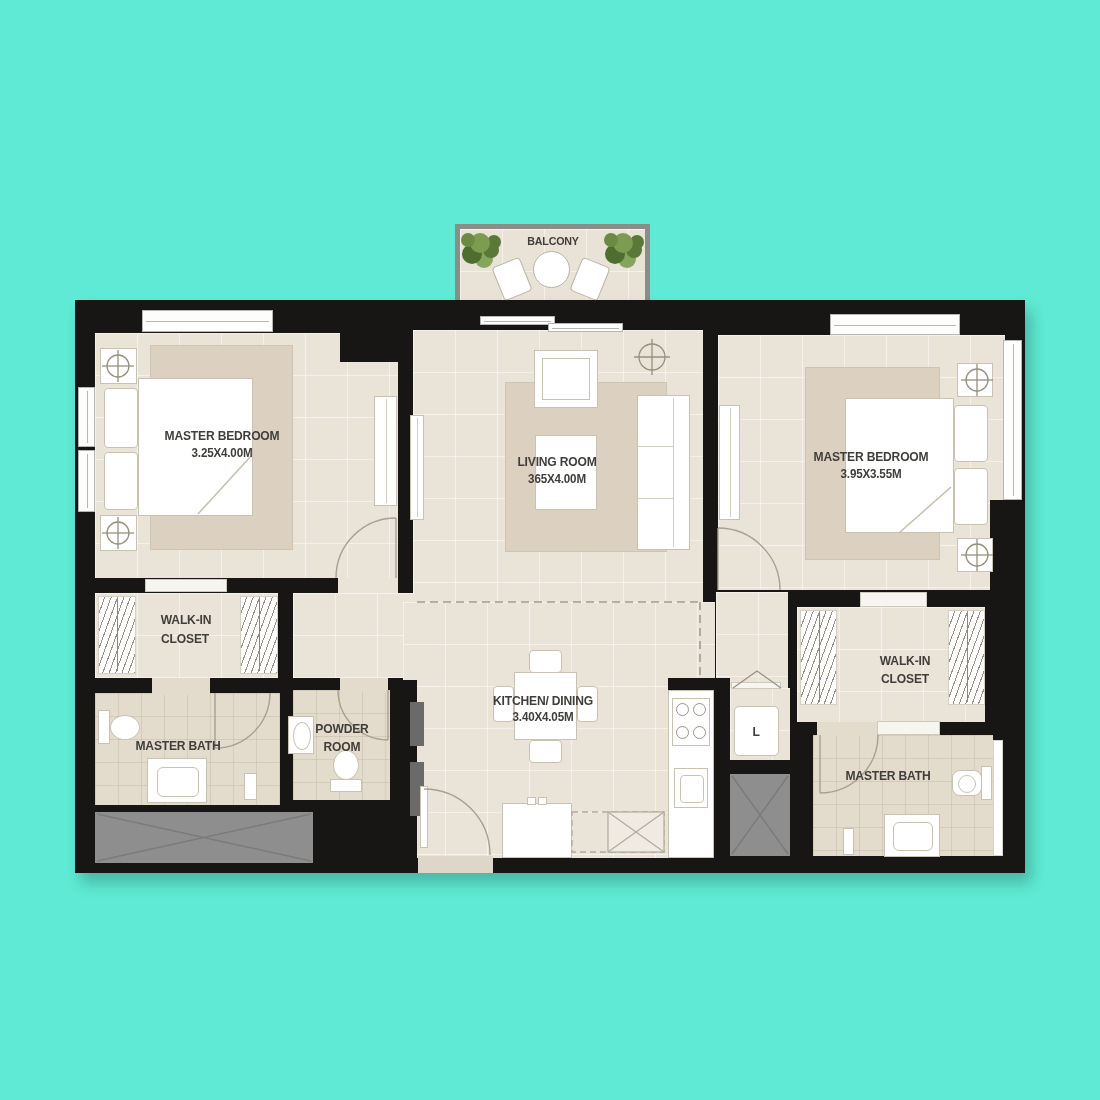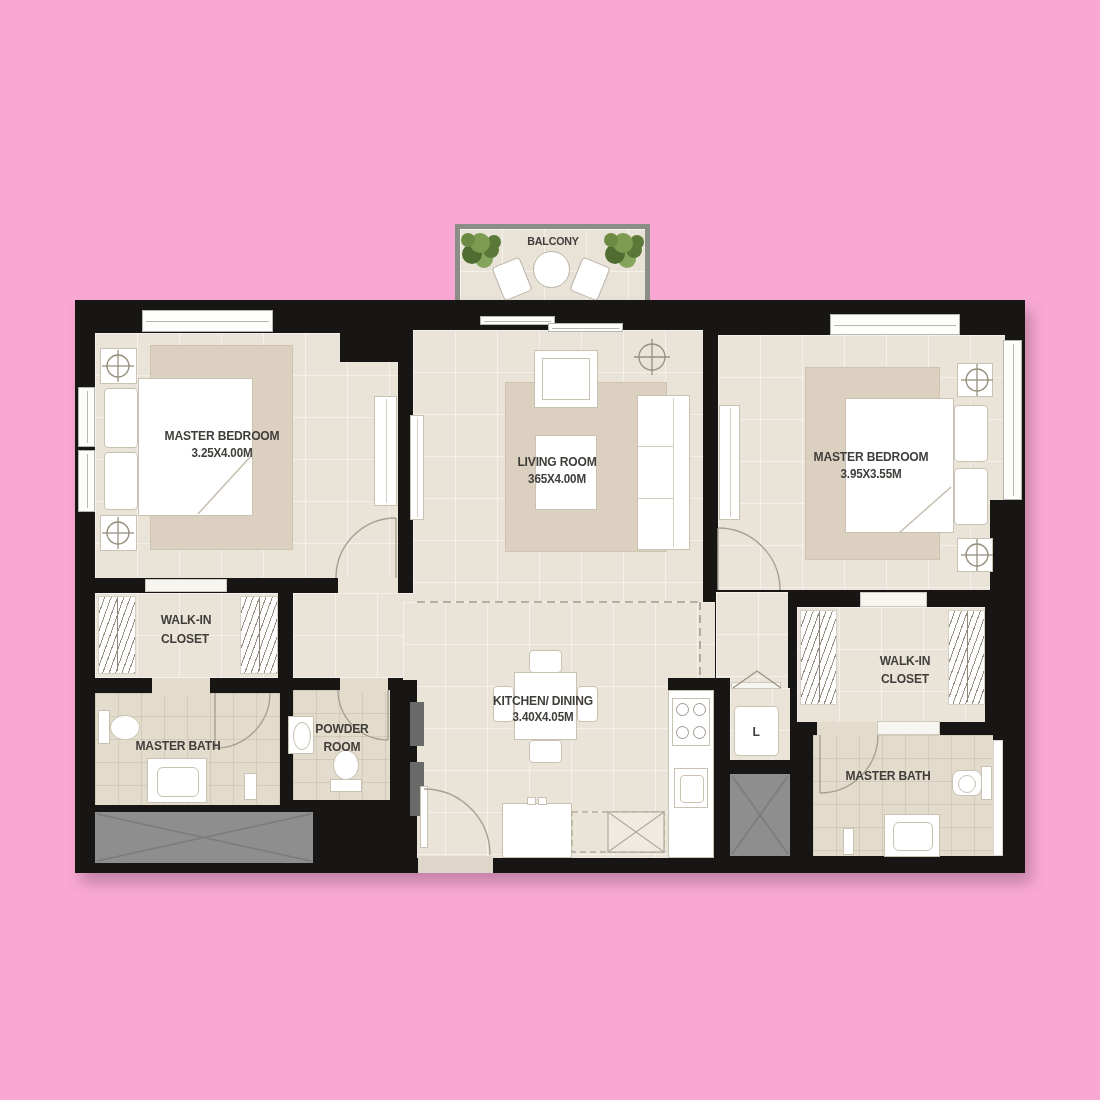--- a/index.html
+++ b/index.html
@@ -1,16 +1,16 @@
 <!DOCTYPE html>
 <html><head>
 <meta charset="utf-8">
 <style>
   html,body{margin:0;padding:0;background:#ffffff;}
-  #canvas{position:relative;width:1100px;height:1100px;background:#f9a8d4;overflow:hidden;
+  #canvas{position:relative;width:1100px;height:1100px;background:#5eead4;overflow:hidden;
           font-family:"Liberation Sans",sans-serif;}
   .abs{position:absolute;}
   
   #base{background:#181614;z-index:5;box-shadow:6px 10px 14px rgba(0,0,0,0.22);}
   .wall{background:#181614;z-index:15;}
   
   .floor{background-color:#e9e3d8;z-index:10;
     background-image:linear-gradient(rgba(255,255,255,.5) 1px,transparent 1px),
                      linear-gradient(90deg,rgba(255,255,255,.5) 1px,transparent 1px);
     background-size:42px 42px;}

